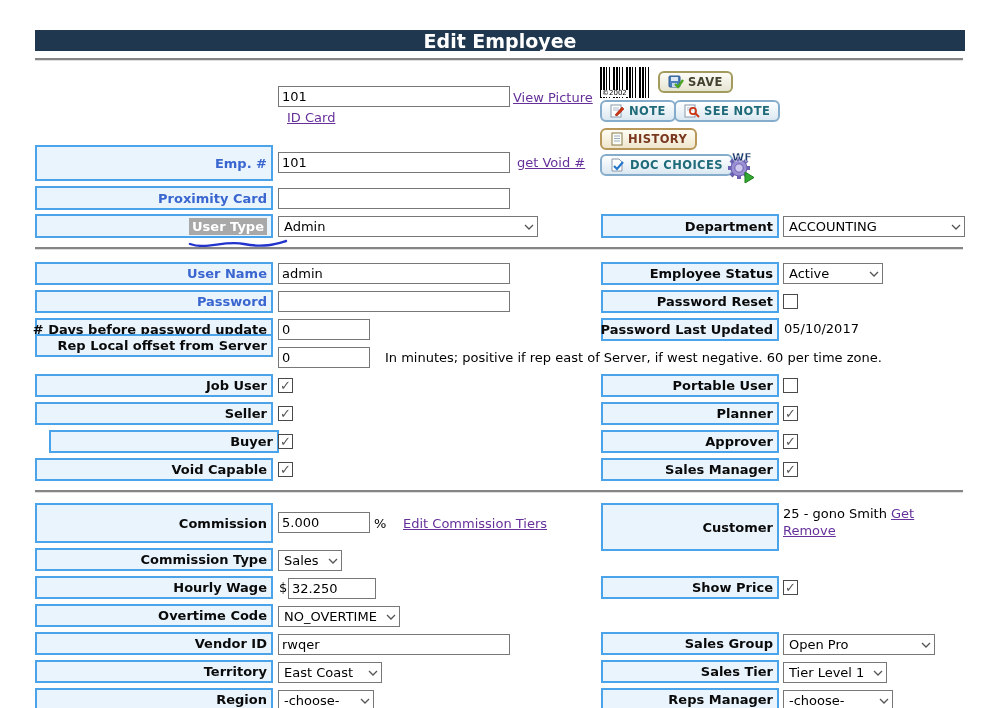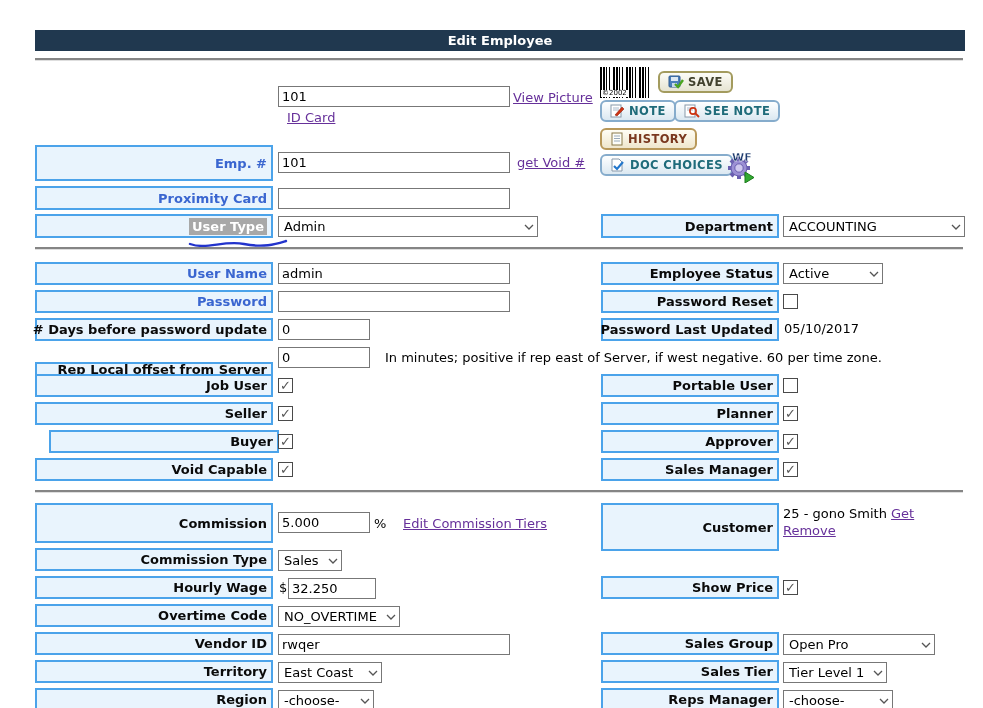--- a/index.html
+++ b/index.html
@@ -1,20 +1,20 @@
 <!DOCTYPE html>
 <html style="--header_bg: #20384F; --label_border: #4BA3EA; --label_bg: #E9F4FD; --label_blue: #3A66D0; --link: #66309A; --ink_annotation: #2233CC; --button_teal_text: #1F6B7A; --button_history_text: #7A381F;"><head>
 <meta charset="utf-8">
 <style>
   html,body{margin:0;padding:0;background:#fff;}
   .page{position:relative;width:983px;height:708px;overflow:hidden;background:#fff;
         font-family:"DejaVu Sans","Liberation Sans",sans-serif;font-size:13px;color:#000;}
   .titlebar{position:absolute;left:35px;top:30px;width:930px;height:21px;
         background:var(--header_bg,#20384F);color:#fff;font-weight:bold;
-        display:flex;align-items:center;justify-content:center;font-size:13px;}
+        display:flex;align-items:center;justify-content:center;font-size:19px;}
   .rule{position:absolute;left:35px;width:928px;height:0;
         border-top:2px solid #858585;border-bottom:1px solid #dedede;}
   .lbl{position:absolute;box-sizing:border-box;background:var(--label_bg,#E9F4FD);
         border:2px solid var(--label_border,#4BA3EA);display:flex;align-items:center;
         justify-content:flex-end;padding:0 4px;font-weight:bold;font-size:13px;
         color:#0a0a0a;white-space:nowrap;}
   .lbl.blue{color:var(--label_blue,#3A66D0);}
   .hl{background:#a8a8a8;color:#fff;padding:1px 3px;}
   .input{position:absolute;box-sizing:border-box;border:1px solid #777;height:21px;
         font-family:"DejaVu Sans","Liberation Sans",sans-serif;font-size:13px;
@@ -152,21 +152,21 @@
 
   <div class="lbl blue" style="left:35px;top:262px;width:238px;height:23px">User Name</div>
   <input class="input" style="left: 278px; top: 263px; width: 232px;" value="admin">
 
   <div class="lbl blue" style="left:35px;top:290px;width:238px;height:23px">Password</div>
   <input class="input" style="left: 278px; top: 291px; width: 232px;" value="">
 
   <div class="lbl" style="left:35px;top:318px;width:238px;height:23px"># Days before password update</div>
   <input class="input" style="left: 278px; top: 319px; width: 92px;" value="0">
 
-  <div class="lbl" style="left:35px;top:362px;width:238px;height:15px">Rep Local offset from Server</div>
+  <div class="lbl" style="left:35px;top:334px;width:238px;height:23px">Rep Local offset from Server</div>
   <input class="input" style="left: 278px; top: 347px; width: 92px;" value="0">
   <div class="plain" style="left:385px;top:350px">In minutes; positive if rep east of Server, if west negative. 60 per time zone.</div>
 
   <div class="lbl" style="left:35px;top:374px;width:238px;height:23px">Job User</div>
   <div class="checkbox on" style="left:278px;top:378px"></div>
 
   <div class="lbl" style="left:35px;top:402px;width:238px;height:23px">Seller</div>
   <div class="checkbox on" style="left:278px;top:406px"></div>
 
   <div class="lbl" style="left:49px;top:430px;width:230px;height:23px">Buyer</div>

